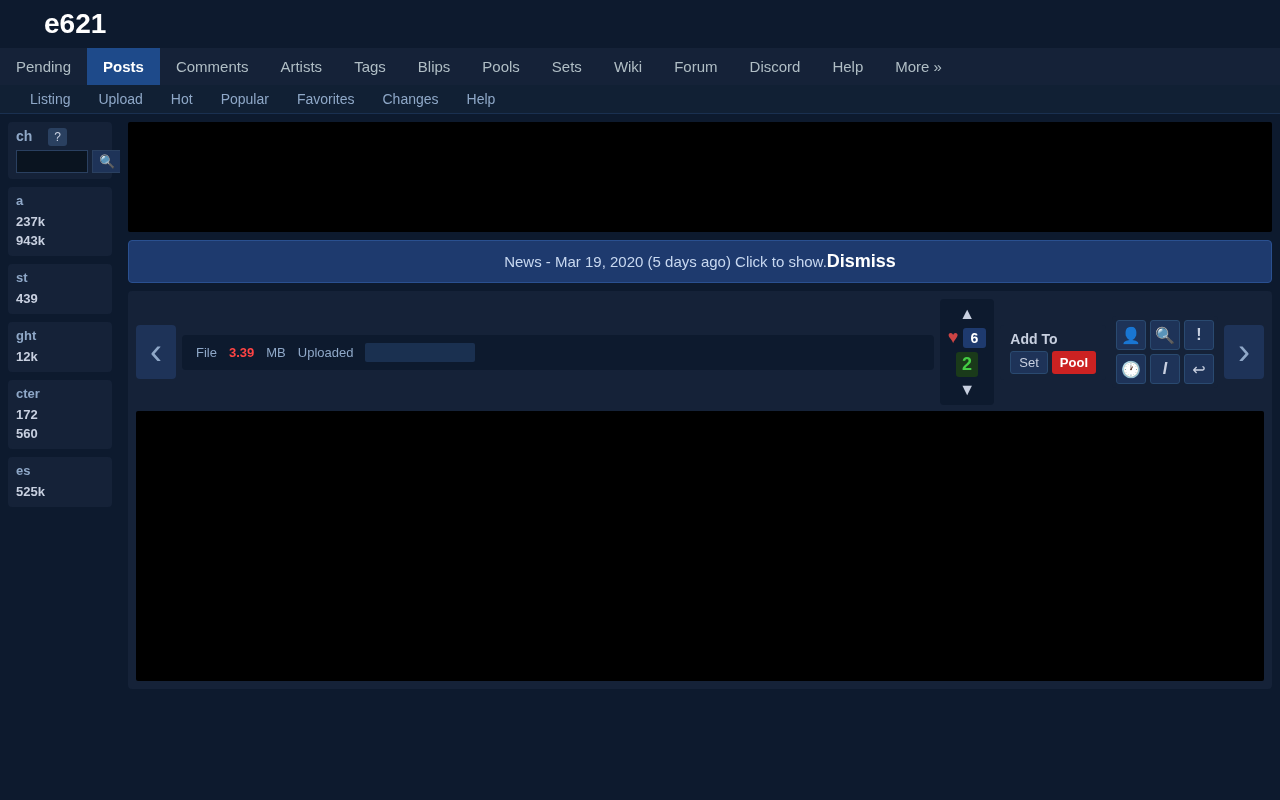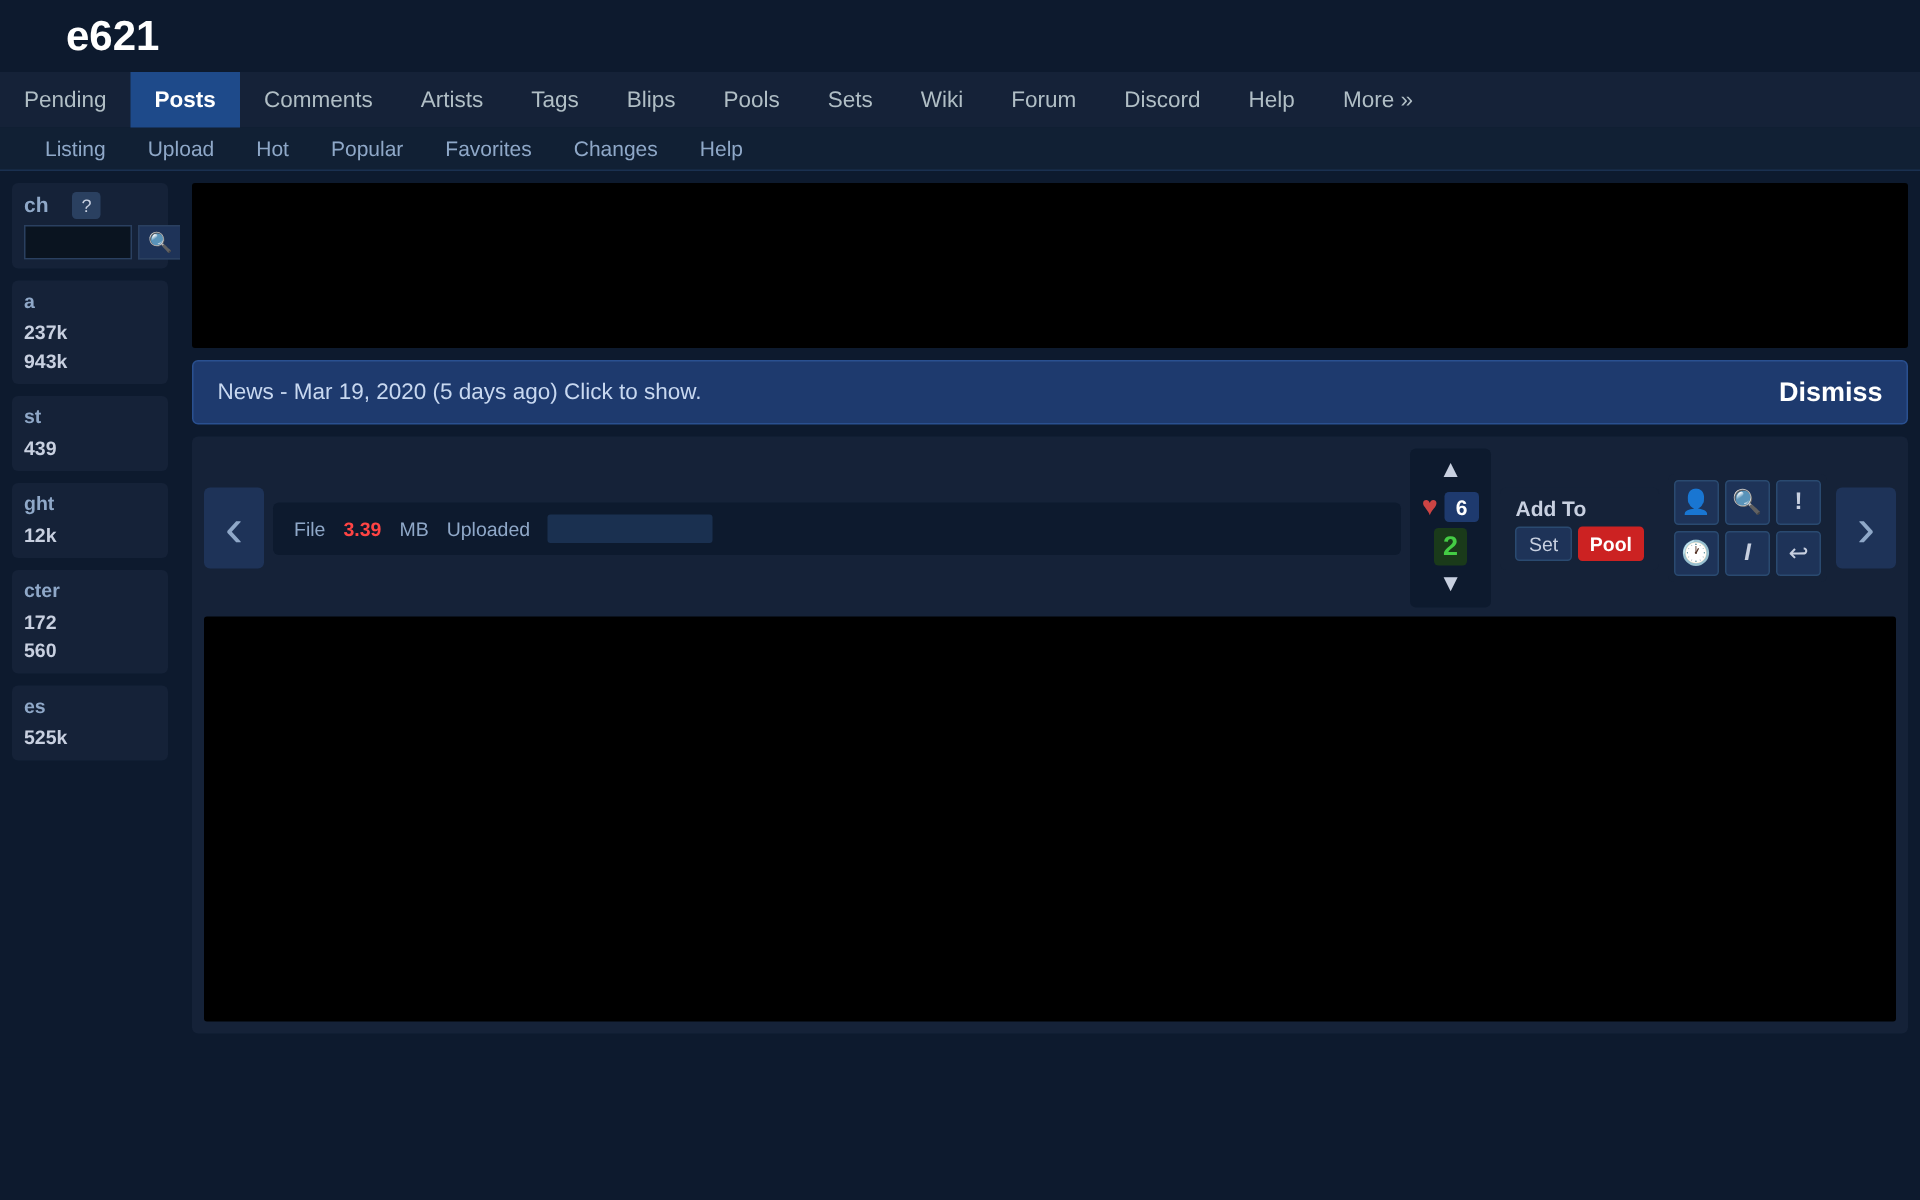--- a/index.html
+++ b/index.html
@@ -45,21 +45,21 @@
 
     
     #content { flex: 1; padding: 8px 8px 8px 8px; background: #0d1a2e; }
 
     
     .ad-banner { background: #000; width: 100%; height: 110px; margin-bottom: 8px; border-radius: 2px; }
 
     
     .news-bar {
       background: #1e3a6e; border: 1px solid #2a5090; border-radius: 4px;
-      padding: 10px 16px; display: flex; justify-content: space-between; align-items: center;
+      padding: 10px 16px; display: flex; justify-content: center; align-items: center;
       margin-bottom: 8px;
     }
     .news-text { color: #c8d8f0; font-size: 15px; }
     .dismiss-btn { color: #fff; font-size: 18px; font-weight: bold; cursor: pointer; background: none; border: none; }
 
     
     .post-container { background: #152238; border-radius: 4px; padding: 8px; margin-bottom: 8px; }
     .nav-arrow { color: #8fa8c8; font-size: 32px; cursor: pointer; padding: 4px 12px; background: #1e3358; border: none; border-radius: 4px; user-select: none; }
     .post-info-row { display: flex; align-items: center; gap: 12px; flex-wrap: wrap; }
     .tag-explicit { color: #ff5555; font-weight: bold; font-size: 14px; }

